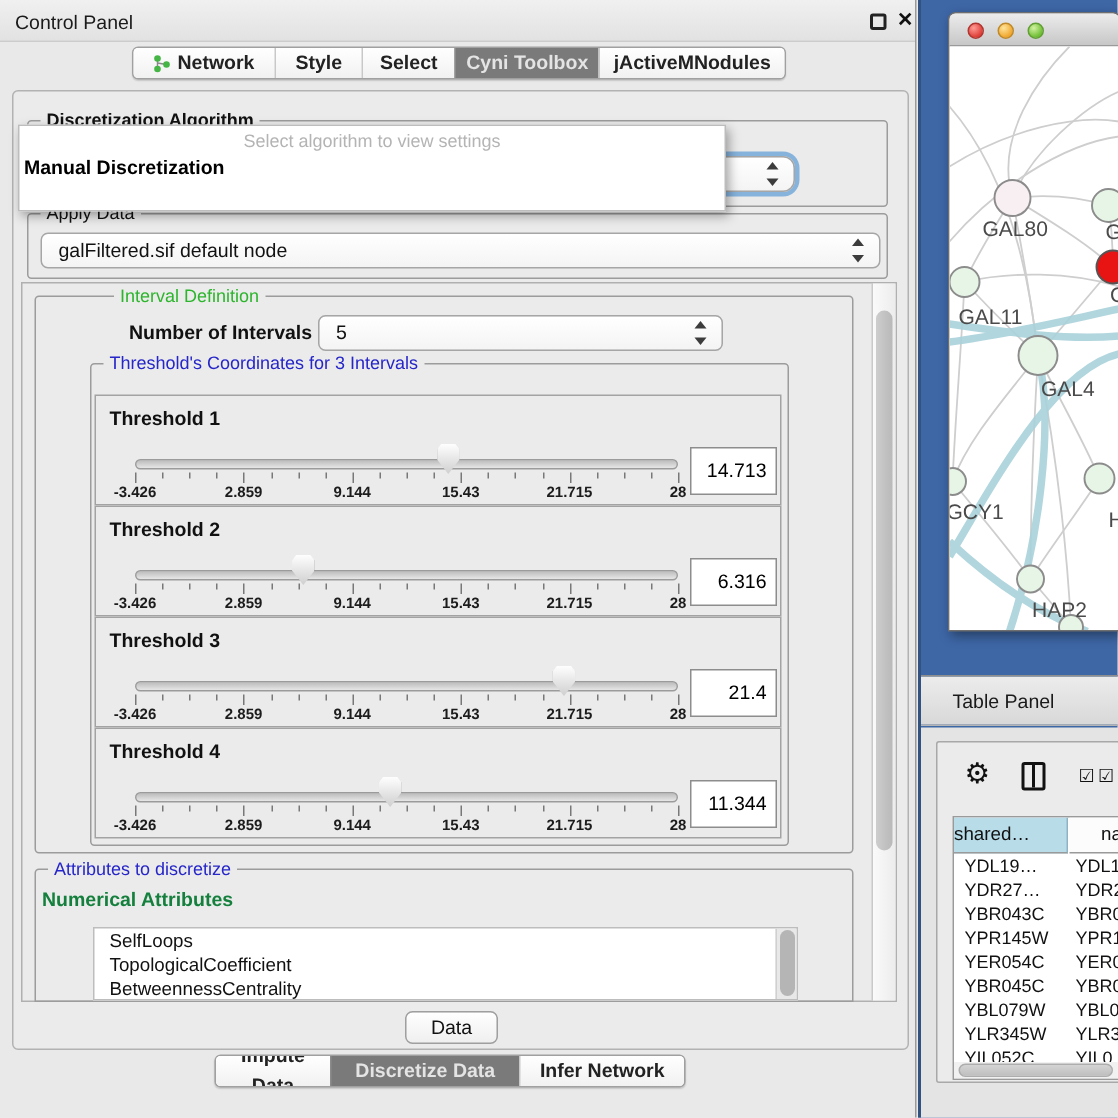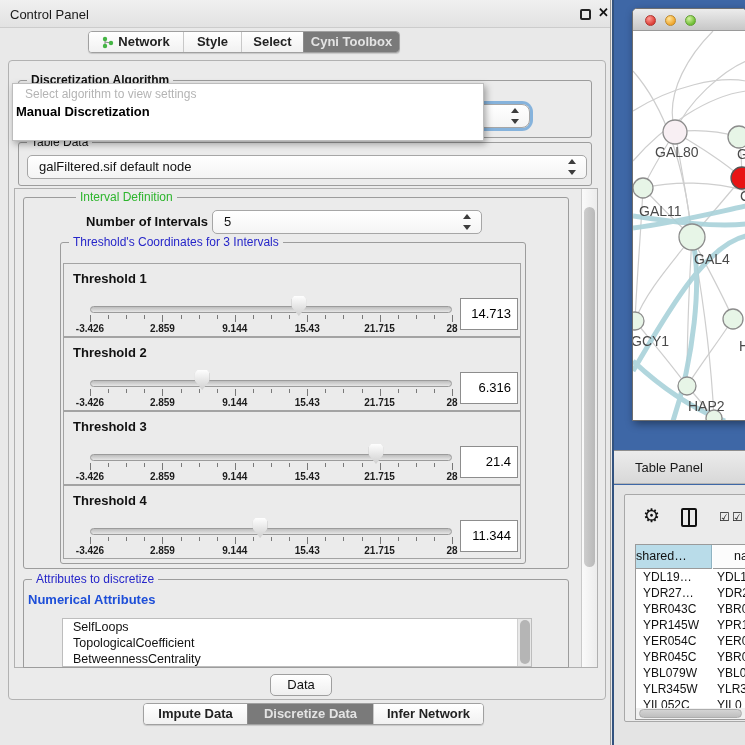--- a/index.html
+++ b/index.html
@@ -48,21 +48,21 @@
   .spin .up { top:3px;  border-bottom:5px solid #3c3c3c; border-top:none; }
   .spin .dn { bottom:3px; border-top:5px solid #3c3c3c; border-bottom:none; }
 
   
   #algo-combo { left:28px; top:104px; width:502px; height:24px; border-radius:8px;
     box-shadow:0 0 0 3px rgba(100,160,215,.75); }
 
   
   #algo-dropdown { left:12px; top:83px; width:472px; height:58px; background:#ffffff;
     border:1px solid #bdbdbd; box-shadow:2px 3px 7px rgba(0,0,0,.35); z-index:50; }
-  #dd-hint { left:0; top:3px; width:100%; font-size:12px; color:#b4b4b4;margin-left:12px; }
+  #dd-hint { left:0; top:3px; width:100%; text-align:center; font-size:12px; color:#b4b4b4; }
   .dd-item { left:2px; width:468px; font-size:13px; color:#000; padding-left:1px; white-space:nowrap; }
   .dd-item.b { font-weight:700; }
 
   
   #scrollpane { left:14px; top:128px; width:584px; height:480px; background:#ebebeb;
     border:1px solid #b0b0b0; }
   #sp-scrollbar { right:0; top:0; width:16px; height:100%;
     background:linear-gradient(to right,#fafafa,#ececec); border-left:1px solid #c9c9c9; }
   #sp-thumb { left:2px; top:18px; width:11px; height:360px; border-radius:6px;
     background:linear-gradient(to right,#cdcdcd,#b9b9b9); }
@@ -83,21 +83,21 @@
   .ticks i { position:absolute; width:1px; background:#787878; }
   .ticks i.major { height:7px; }
   .ticks i.minor { height:4px; }
   .tick-labels { position:absolute; left:0; top:59px; width:100%; height:12px; }
   .tick-labels span { position:absolute; width:44px; margin-left:-22px; text-align:center;
     font-size:10px; font-weight:600; color:#1c1c1c; }
   .vbox { position:absolute; left:396px; top:34px; width:58px; height:32px; background:#ffffff;
     border:1px solid #8d8d8d; font-size:13px; color:#000; text-align:right;
     line-height:30px; padding-right:6px; }
 
-  #attr-sub { font-size:13px; font-weight:700; color:#1d4ed8; }
+  #attr-sub { font-size:13px; font-weight:700; color:#15803d; }
   #attr-list { background:#ffffff; border:1px solid #bdbdbd; overflow:hidden; }
   .attr-item { font-size:12.5px; color:#111; padding-left:10px; line-height:16px; }
   #attr-sb { position:absolute; right:0; top:0; width:14px; height:100%; background:#e8e8e8;
     border-left:1px solid #d0d0d0; }
   #attr-thumb { position:absolute; left:2px; top:1px; width:10px; height:44px; border-radius:5px;
     background:#b5b5b5; }
 
   #apply-btn { left:270px; top:674px; width:62px; height:22px; background:linear-gradient(#ffffff,#efefef);
     border:1px solid #9f9f9f; border-radius:5px; font-size:13px; color:#111; text-align:center;
     line-height:20px; }
@@ -169,41 +169,44 @@
     </div>
     <div class="tab" style="width:58px">
         <span>Style</span>
       </div>
     <div class="tab" style="width:62px">
         <span>Select</span>
       </div>
     <div class="tab sel" style="width:96px">
         <span>Cyni Toolbox</span>
       </div>
+    <div class="tab" style="width:124px">
+        <span>jActiveMNodules</span>
+      </div>
   </div>
 
   <div id="content-panel" class="abs"></div>
 
   <div class="grp" style="left:18px; top:80px; width:574px; height:58px;">
     <span class="grp-ttl bold">Discretization Algorithm</span>
   </div>
   <div id="algo-combo" class="combo abs">
     <span class="spin">
         <i class="up"></i>
         <i class="dn"></i>
       </span>
   </div>
 
   <div id="algo-dropdown" class="abs">
     <div id="dd-hint" class="abs">Select algorithm to view settings</div>
     <div class="dd-item b abs" style="top:20px">Manual Discretization</div>
   </div>
 
   <div class="grp" style="left:18px; top:142px; width:574px; height:44px;">
-    <span class="grp-ttl">Table Data</span>
+    <span class="grp-ttl">Apply Data</span>
     <div class="combo" style="left:8px; top:12px; width:560px; height:24px;">
       <span>galFiltered.sif default node</span>
       <span class="spin">
           <i class="up"></i>
           <i class="dn"></i>
         </span>
     </div>
   </div>
 
   <div id="scrollpane" class="abs" style="top:188px;">
@@ -396,21 +399,21 @@
     </div>
 
     <div id="sp-scrollbar" class="abs">
       <div id="sp-thumb" class="abs"></div>
     </div>
   </div>
 
   <div id="apply-btn" class="abs">Data</div>
 
   <div id="bottom-tabs" class="abs tabstrip">
-    <div class="tab" style="width:103px">
+    <div class="tab" style="width:76px">
         <span>Impute Data</span>
       </div>
     <div class="tab sel" style="width:126px">
         <span>Discretize Data</span>
       </div>
     <div class="tab" style="width:110px">
         <span>Infer Network</span>
       </div>
   </div>
 </div>

